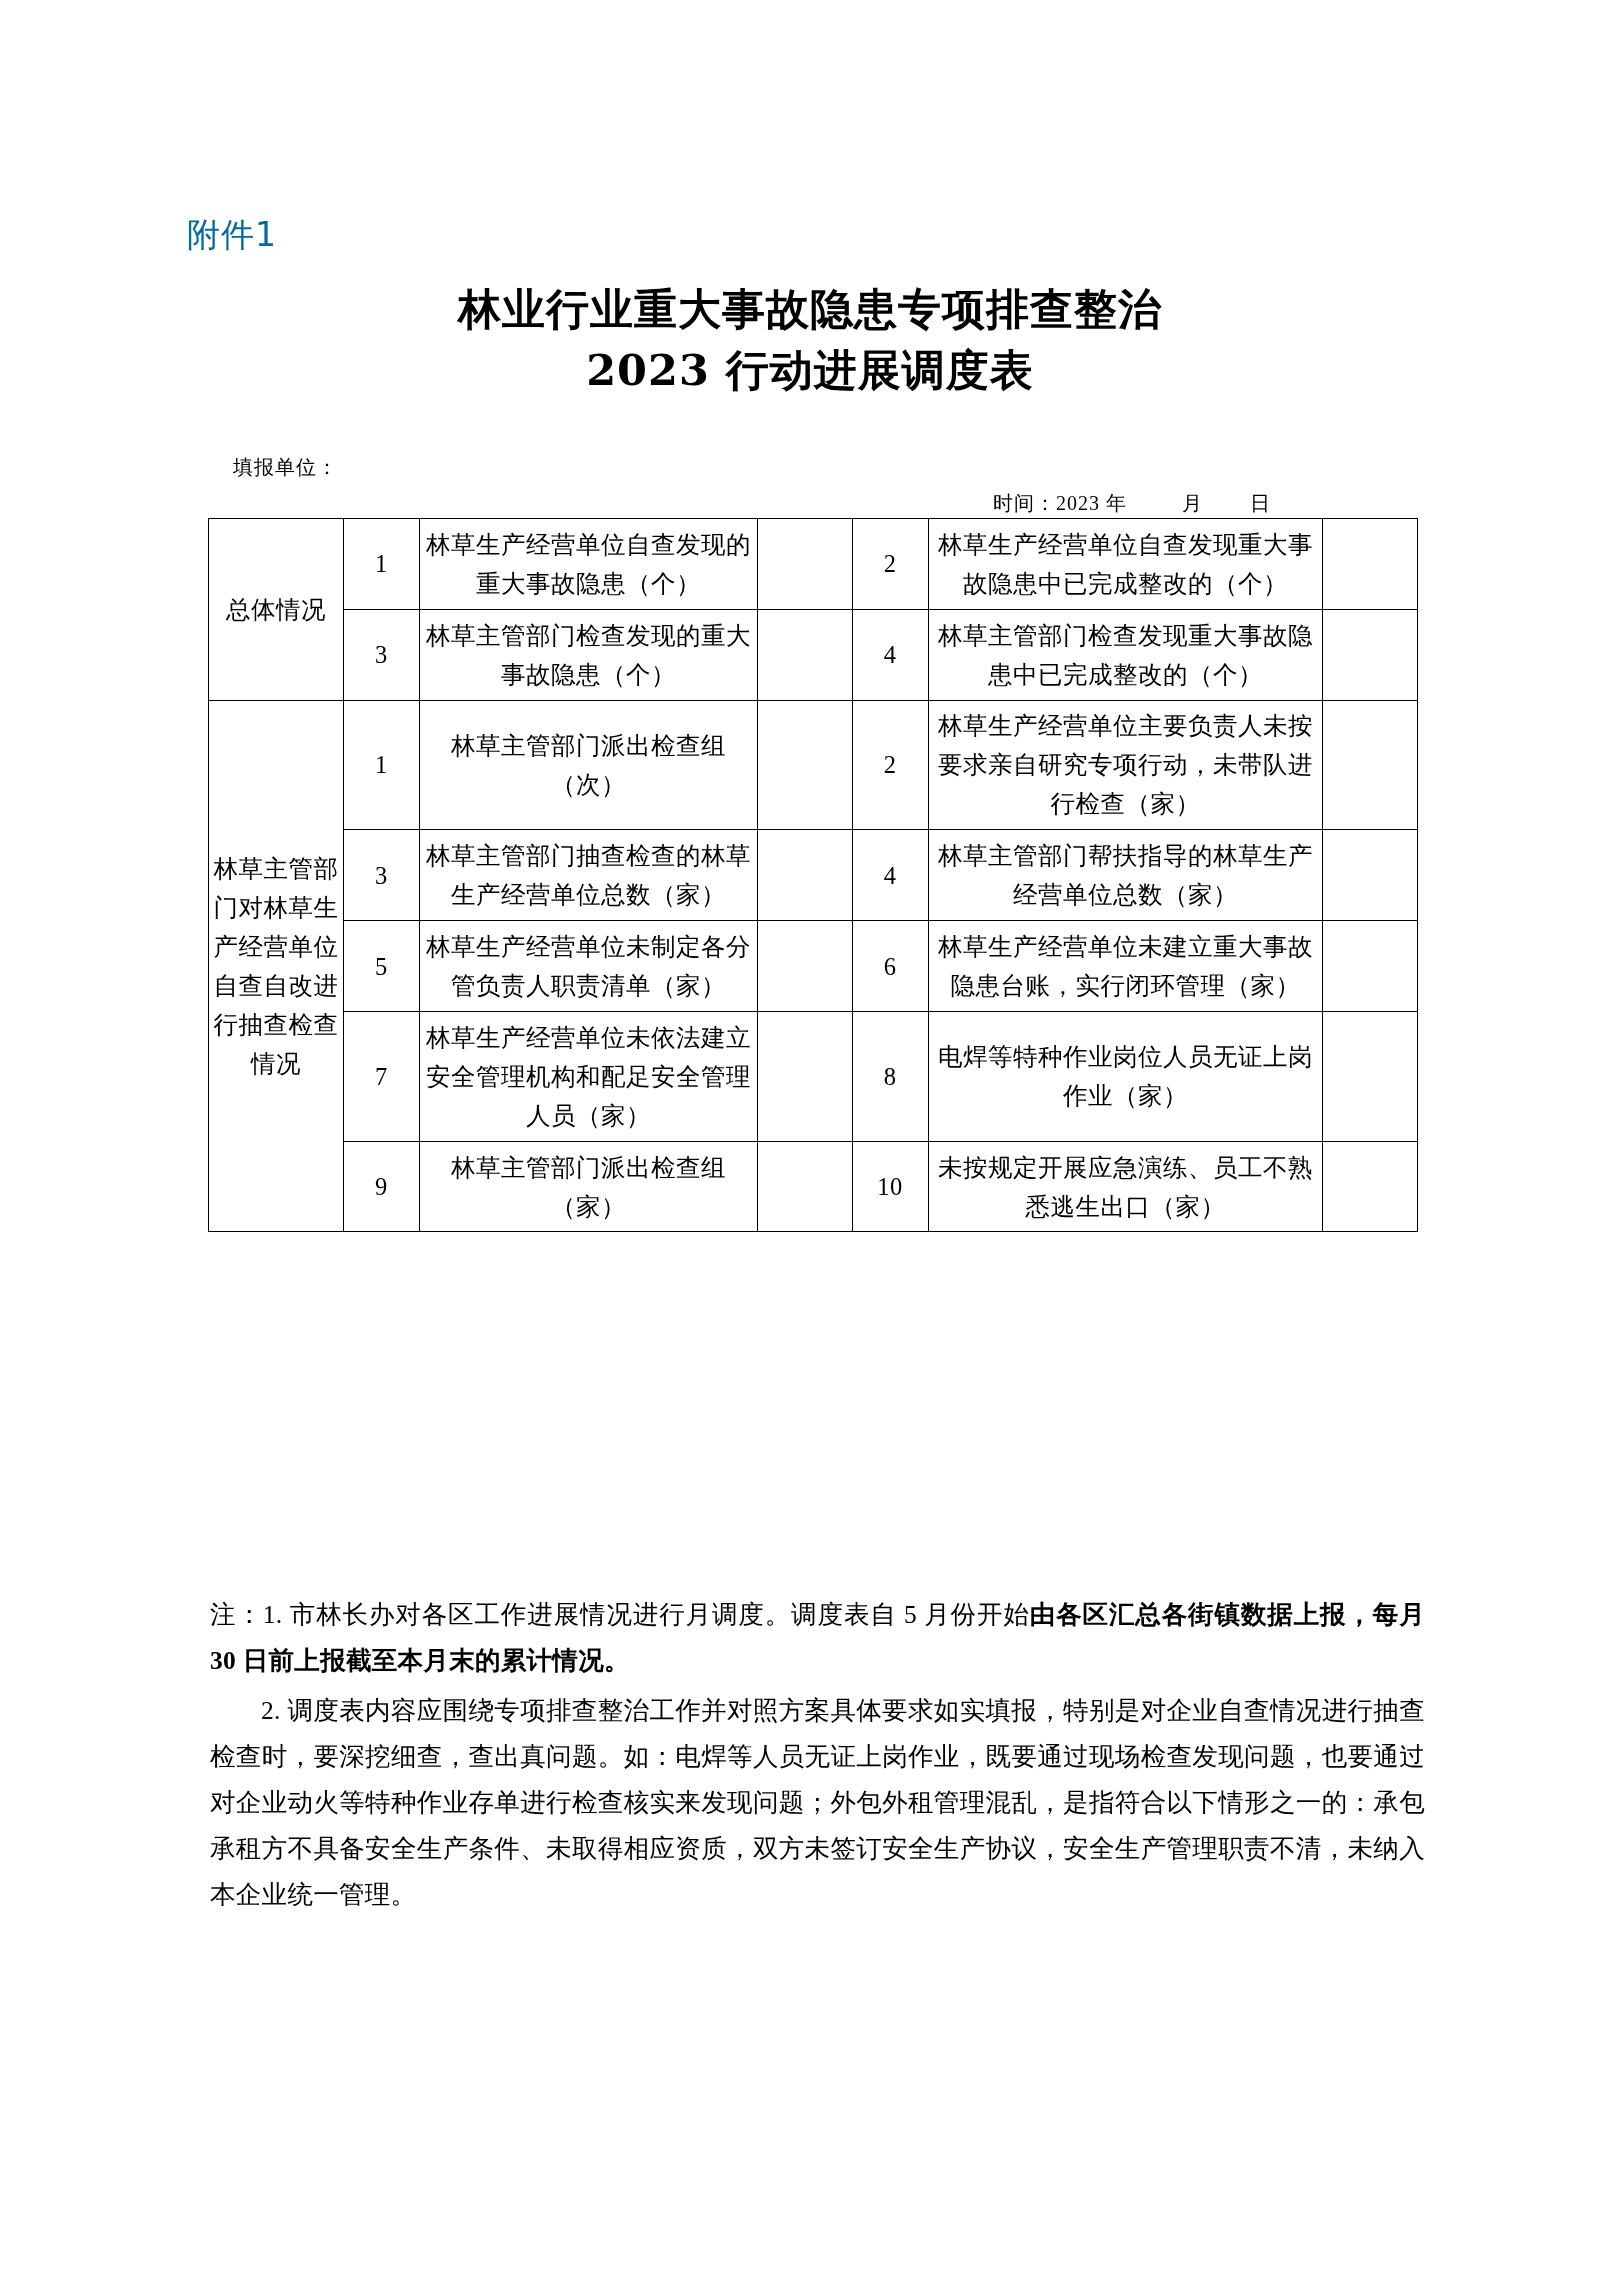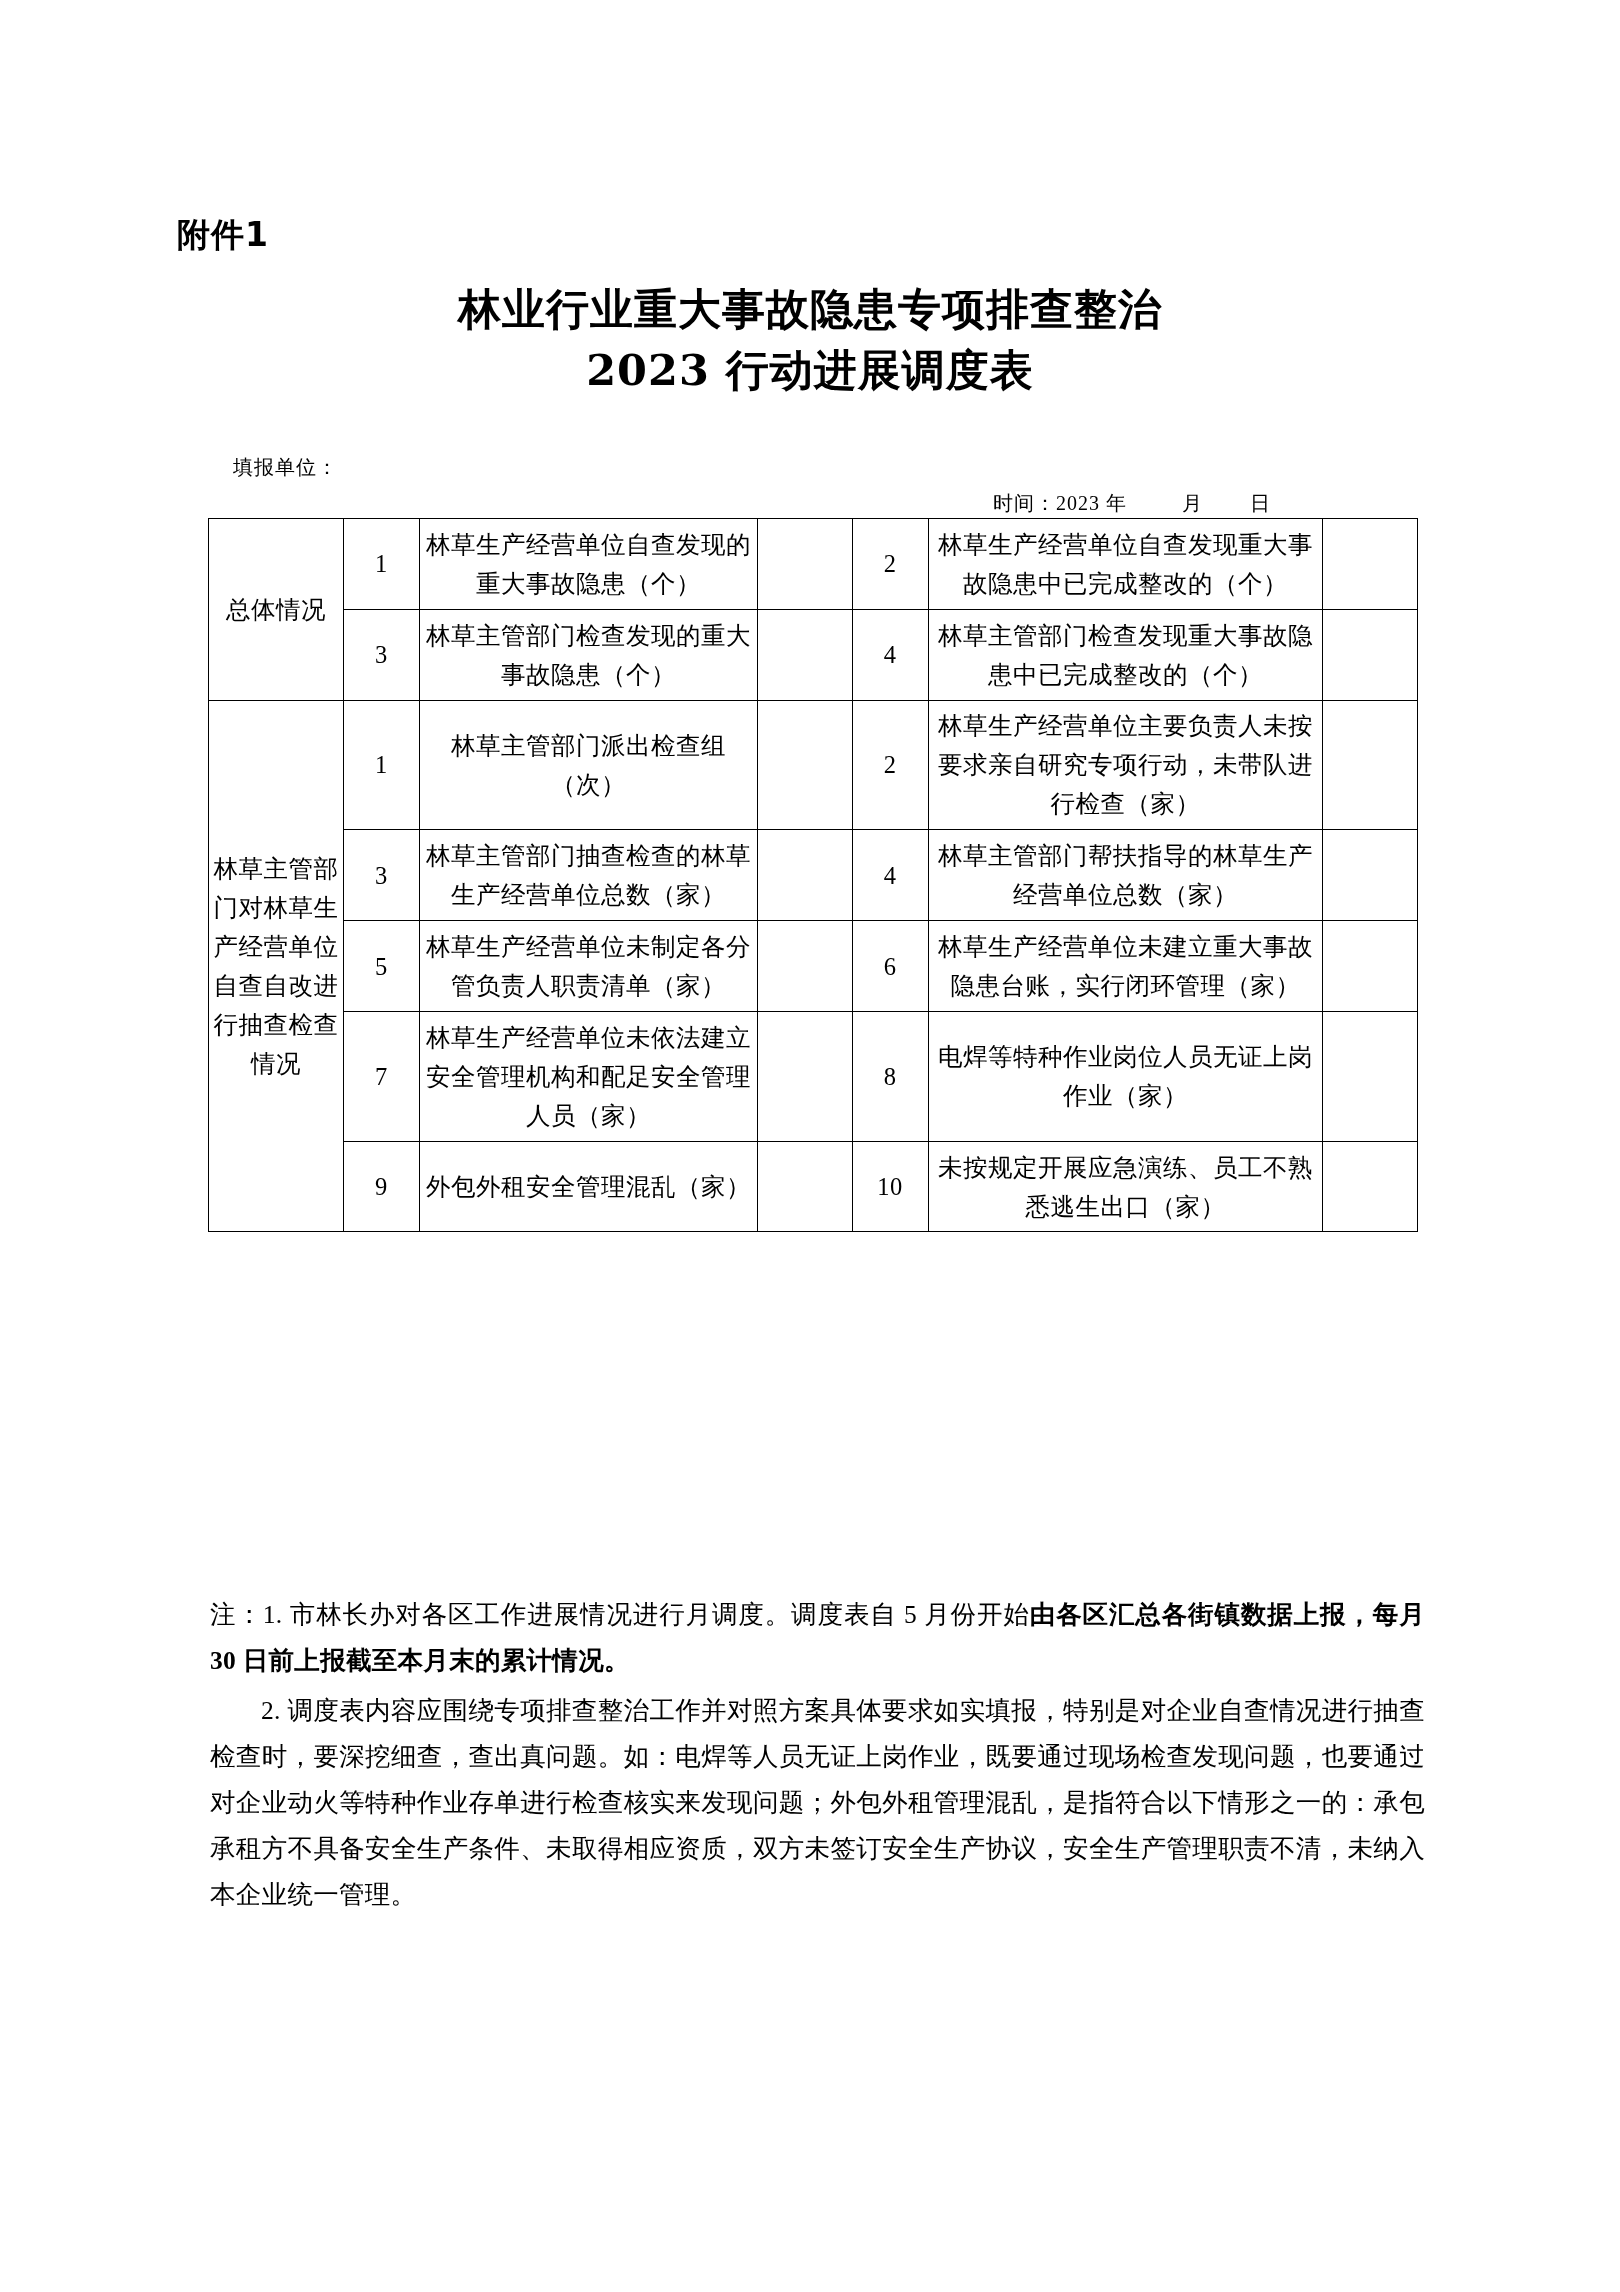--- a/index.html
+++ b/index.html
@@ -19,28 +19,28 @@
     position: relative;
     width: 1620px;
     height: 2293px;
     box-sizing: border-box;
     padding: 0;
   }
 
   
   .attachment-label {
     position: absolute;
-    left: 177px;
+    left: 187px;
     top: 218px;
     font-size: 33px;
     line-height: 1;
     letter-spacing: 1px;
     font-family: "DejaVu Sans", "Liberation Sans", sans-serif;
-    font-weight: 700;
-    color: #000000;
+    font-weight: 400;
+    color: #0369a1;
     white-space: nowrap;
   }
   .doc-title {
     position: absolute;
     left: 0;
     top: 279px;
     width: 1620px;
     text-align: center;
     font-family: "DejaVu Serif", "Liberation Serif", serif;
     font-weight: 700;
@@ -214,21 +214,21 @@
       <tr>
         <td class="num">7</td>
         <td class="item">林草生产经营单位未依法建立安全管理机构和配足安全管理人员（家）</td>
         <td class="blank"></td>
         <td class="num">8</td>
         <td class="itemwide">电焊等特种作业岗位人员无证上岗作业（家）</td>
         <td class="blank"></td>
       </tr>
       <tr>
         <td class="num">9</td>
-        <td class="item">外包外租安全管理混乱（家）</td>
+        <td class="item">林草主管部门派出检查组（家）</td>
         <td class="blank"></td>
         <td class="num">10</td>
         <td class="itemwide">未按规定开展应急演练、员工不熟悉逃生出口（家）</td>
         <td class="blank"></td>
       </tr>
     </tbody>
   </table>
 
   <div class="notes">
     <p><span>注：1. 市林长办对各区工作进展情况进行月调度。调度表自 5 月份开始</span><span class="bold">由各区汇总各街镇数据上报，每月 30 日前上报截至本月末的累计情况。</span></p>

